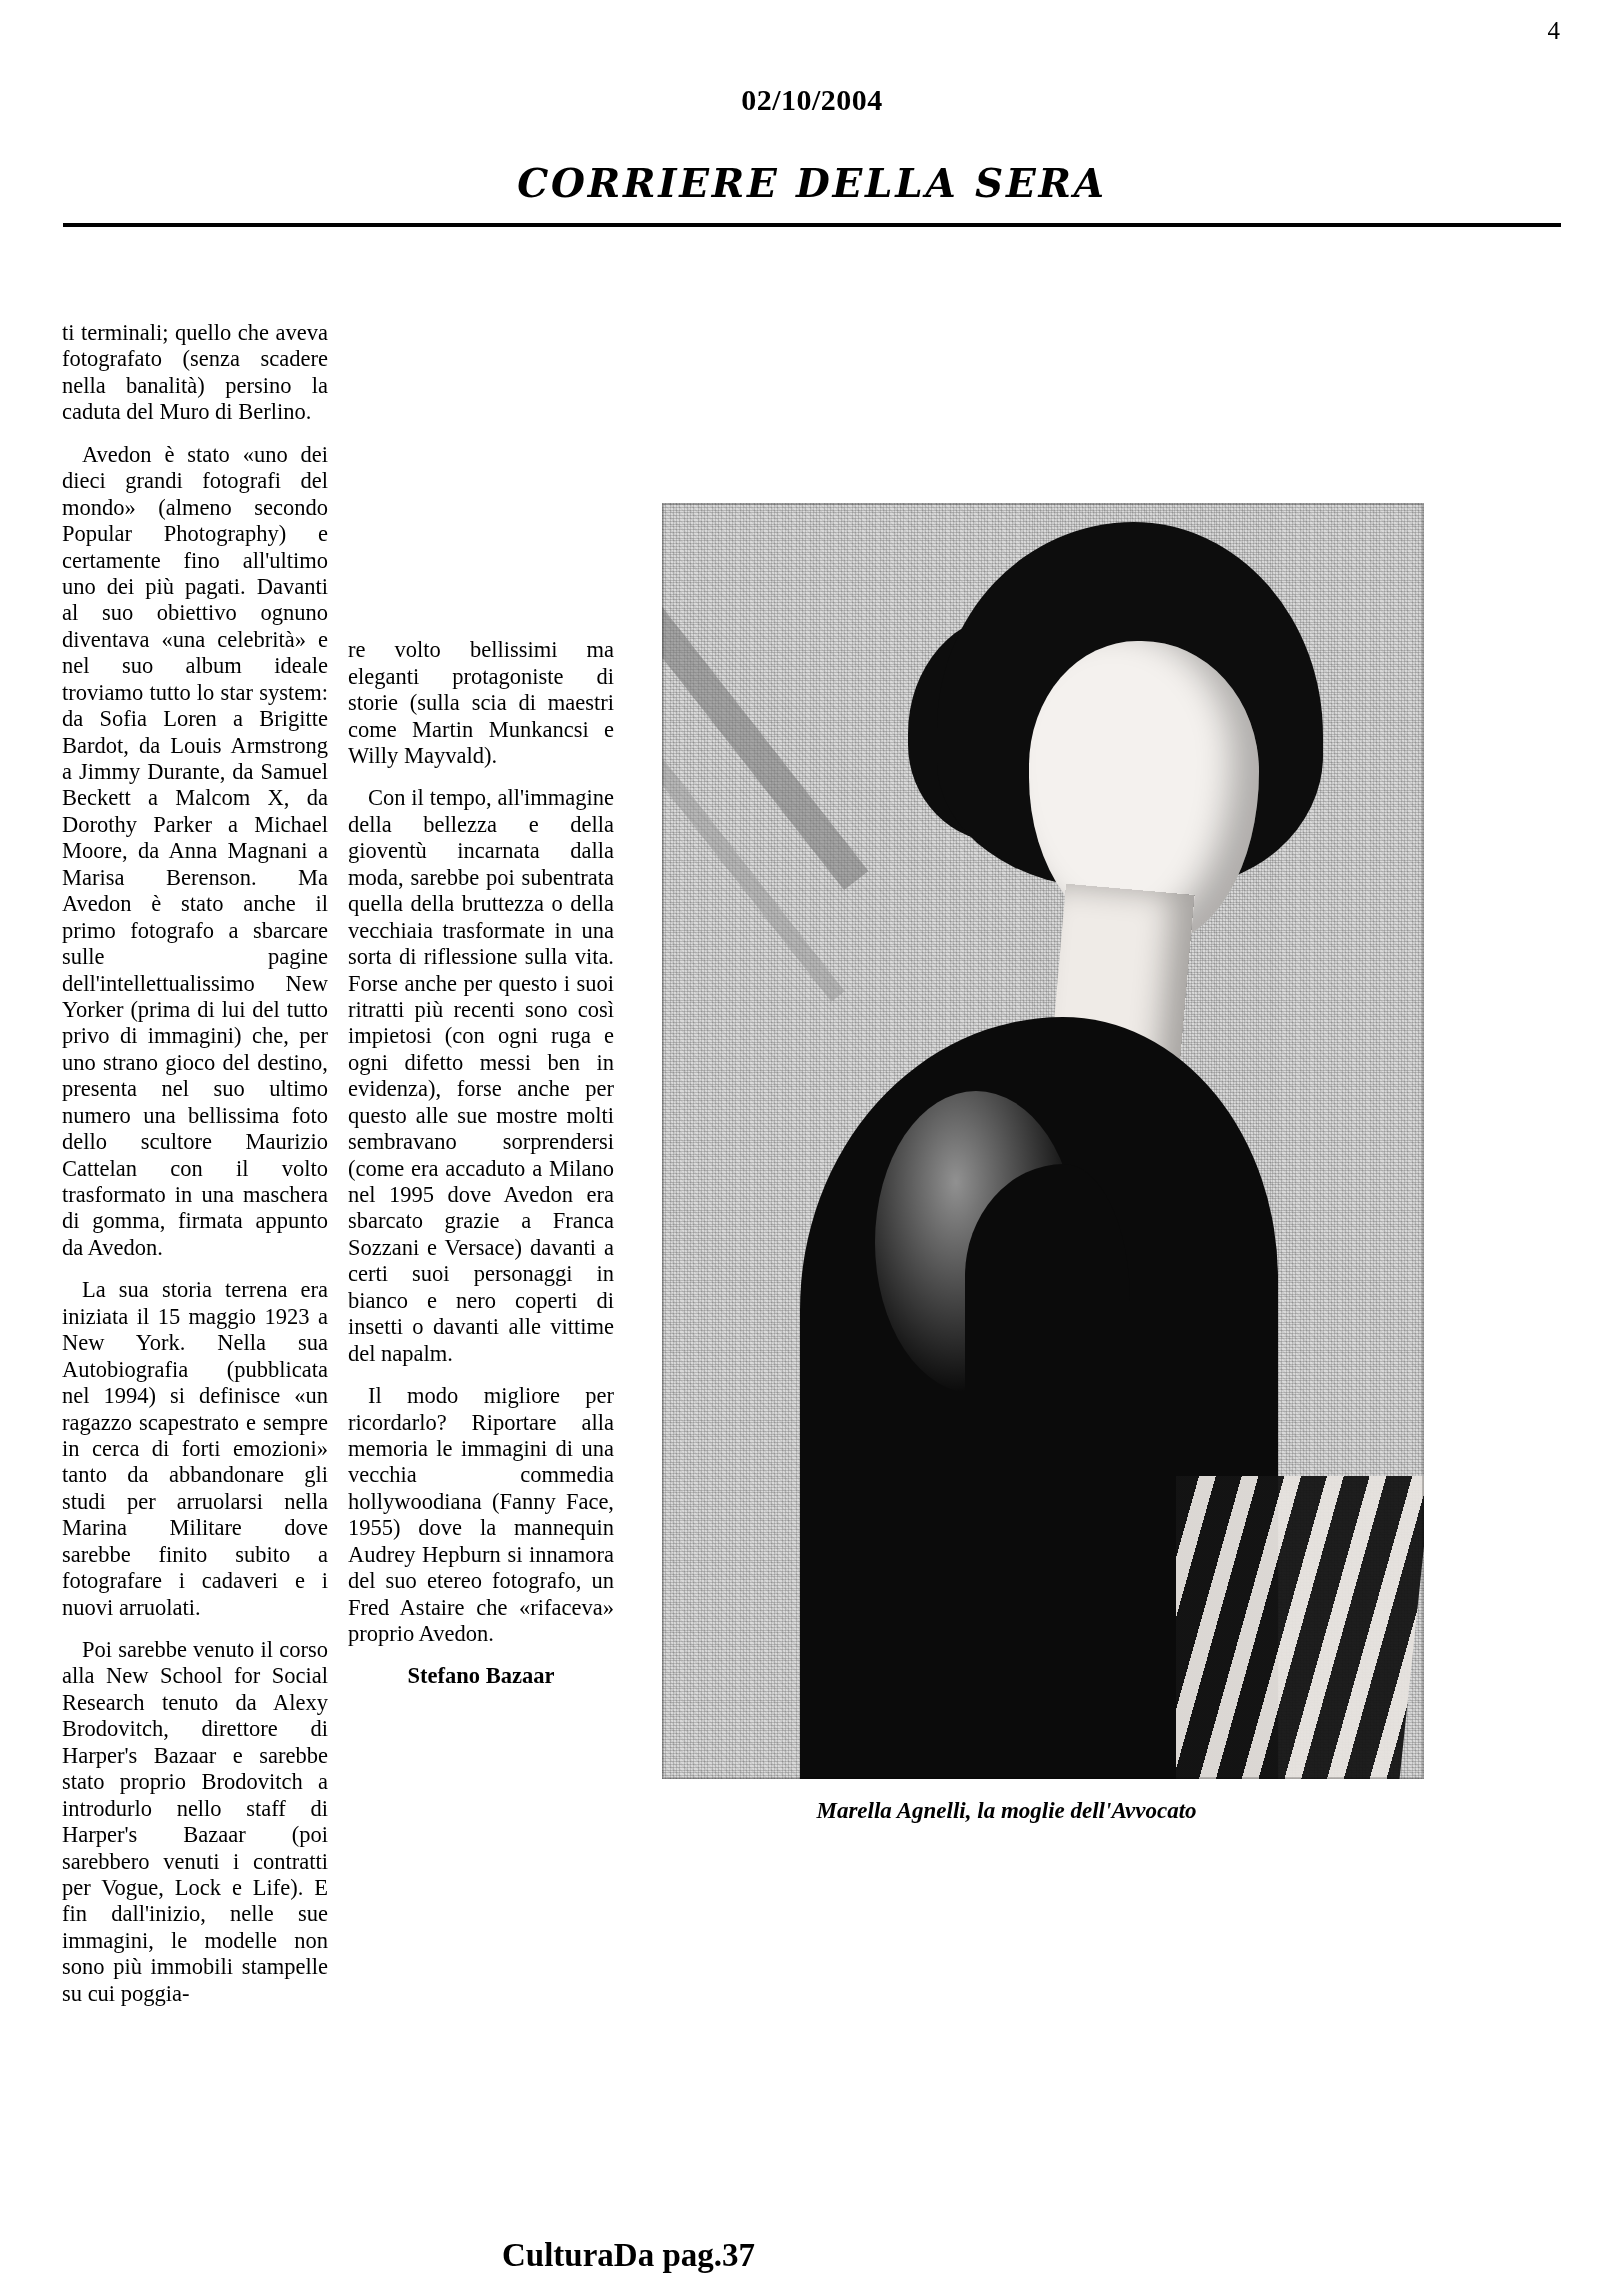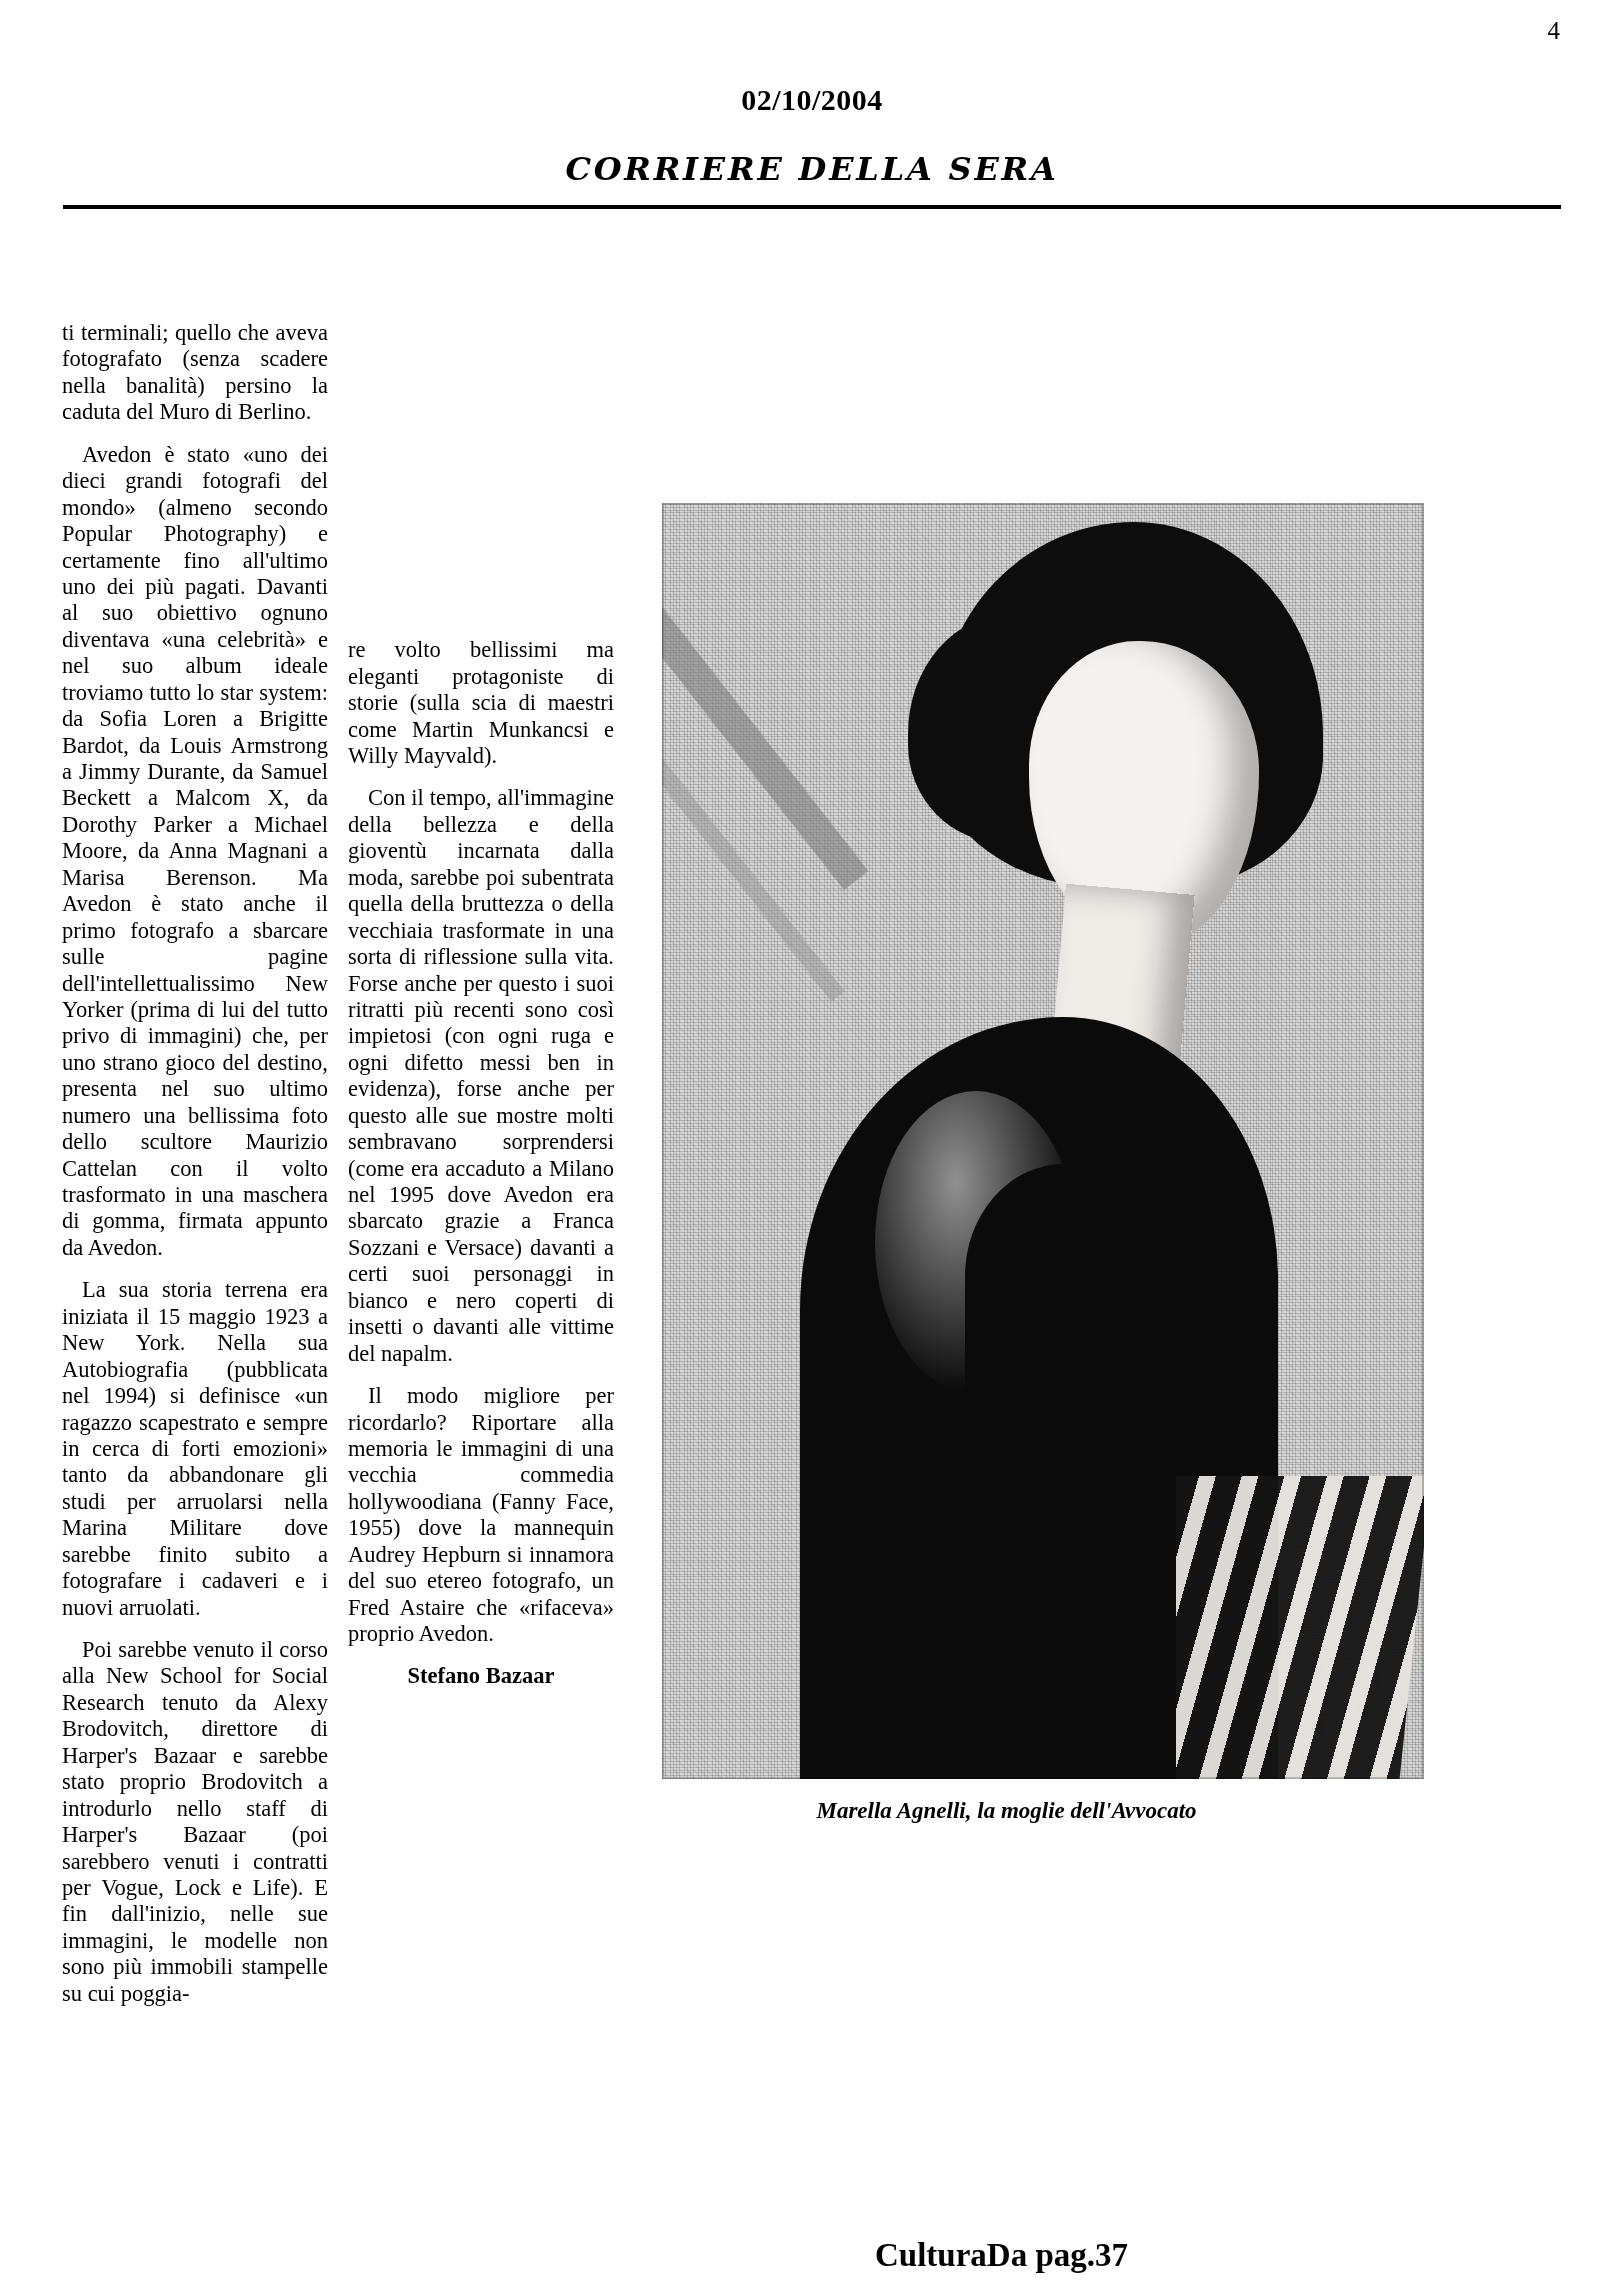--- a/index.html
+++ b/index.html
@@ -34,25 +34,25 @@
   .header {
     text-align: center;
     padding-top: 83px;
   }
   .date-line {
     font-size: 30px;
     font-weight: bold;
     letter-spacing: 0.5px;
   }
   .masthead {
-    margin-top: 33px;
+    margin-top: 43px;
     font-family: "DejaVu Serif", serif;
     font-weight: bold;
     font-style: italic;
-    font-size: 32px;
+    font-size: 39px;
     letter-spacing: 2.8px;
   }
   .ref-line {
     margin-top: 39px;
     font-size: 30px;
     font-weight: bold;
     letter-spacing: 0.5px;
   }
   .rule {
     margin: 16.5px 26px 0 26px;
@@ -233,25 +233,25 @@
     margin-top: 18.4px;
     font-style: italic;
     font-weight: bold;
     font-size: 23px;
     text-align: center;
   }
 
   
   .footer {
     position: absolute;
-    left: 64px;
+    left: 70px;
     right: 62px;
     bottom: 22px;
     display: flex;
-    justify-content: center;
+    justify-content: flex-start;
     font-size: 33px;
     font-weight: bold;
   }
   .footer .left { padding-left: 432px; }
   .footer .right { padding-right: 55px; }
 </style>
 </head>
 <body>
 
 <div class="page">

